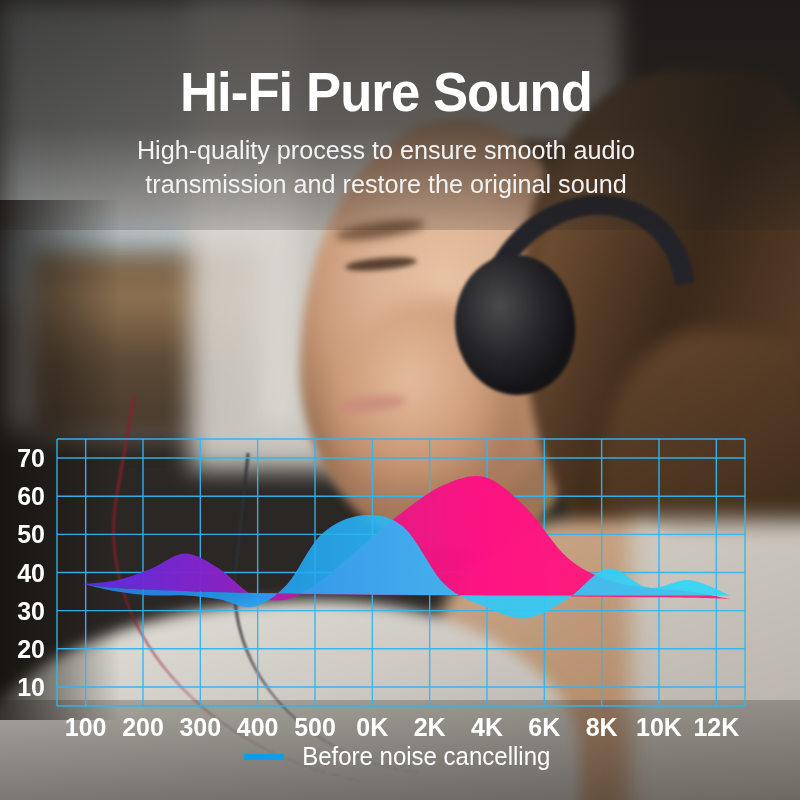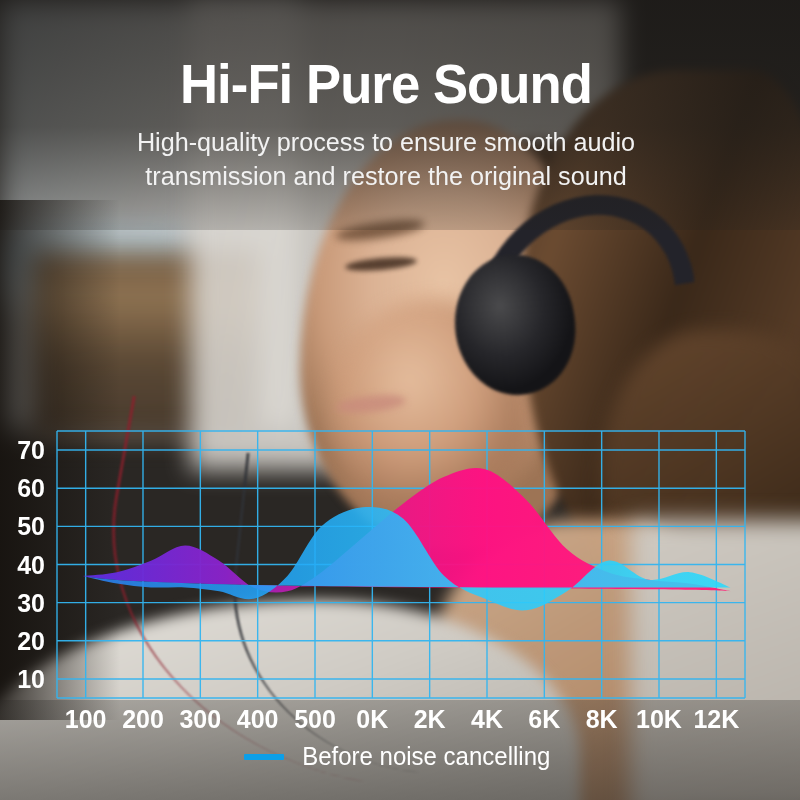--- a/index.html
+++ b/index.html
@@ -145,38 +145,38 @@
   .scrim-left{
     position:absolute;left:0;top:200px;width:120px;height:520px;
     background:linear-gradient(90deg,rgba(20,16,12,.80),rgba(20,16,12,0));
   }
   .scrim-bottom{
     position:absolute;left:0;top:700px;width:800px;height:100px;
     background:linear-gradient(180deg,rgba(40,38,35,.28),rgba(40,38,35,.50));
   }
 
   
-  .header{position:absolute;left:0;top:8px;width:772px;text-align:center;}
+  .header{position:absolute;left:0;top:16px;width:772px;text-align:center;}
   .title{
     margin:0;padding-top:47px;
     font-size:56px;line-height:1.02;font-weight:700;
     color:#ffffff;letter-spacing:-1px;
     font-family:"Liberation Sans", sans-serif;
     transform:scaleX(.94);
   }
   .subtitle{
     margin:14px auto 0;width:660px;
     font-size:26.5px;line-height:1.28;font-weight:400;
     color:#f2f2f2;
     font-family:"Liberation Sans", sans-serif;
     transform:scaleX(.95);
   }
 
   
-  .chart-wrap{position:absolute;left:0;top:8px;width:800px;height:608px;}
+  .chart-wrap{position:absolute;left:0;top:16px;width:800px;height:608px;}
   svg.chart{position:absolute;left:0;top:0;}
   .tick-label{
     fill:#ffffff;font-family:"Liberation Sans", sans-serif;
     font-size:25px;font-weight:700;
   }
 
   
   .legend{
     position:absolute;left:0;top:742px;width:800px;
     display:flex;justify-content:center;align-items:center;gap:60px;

